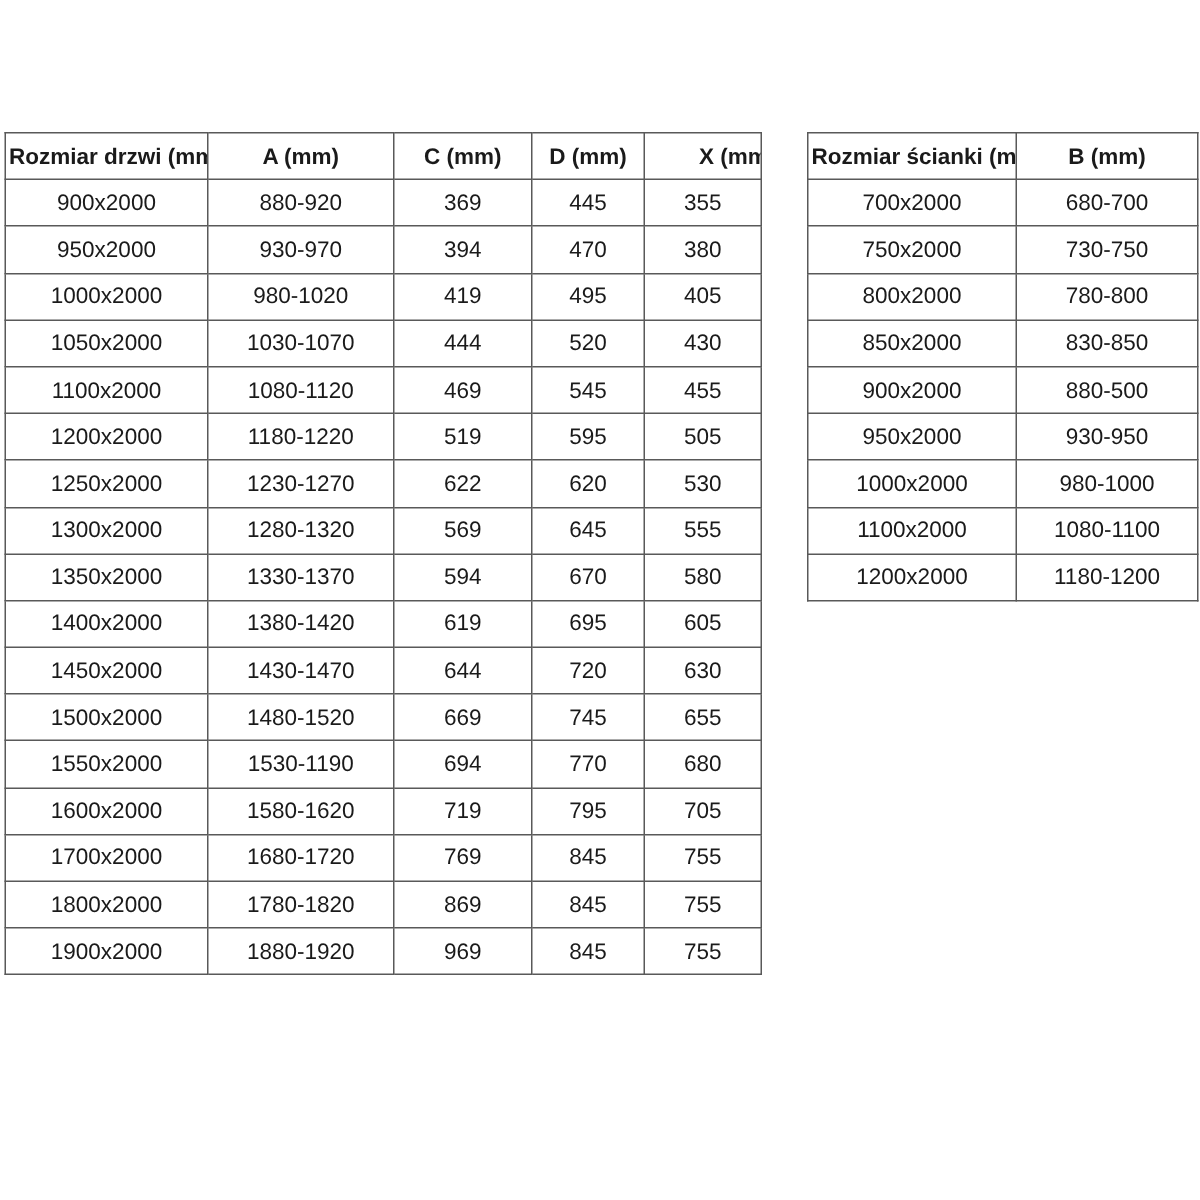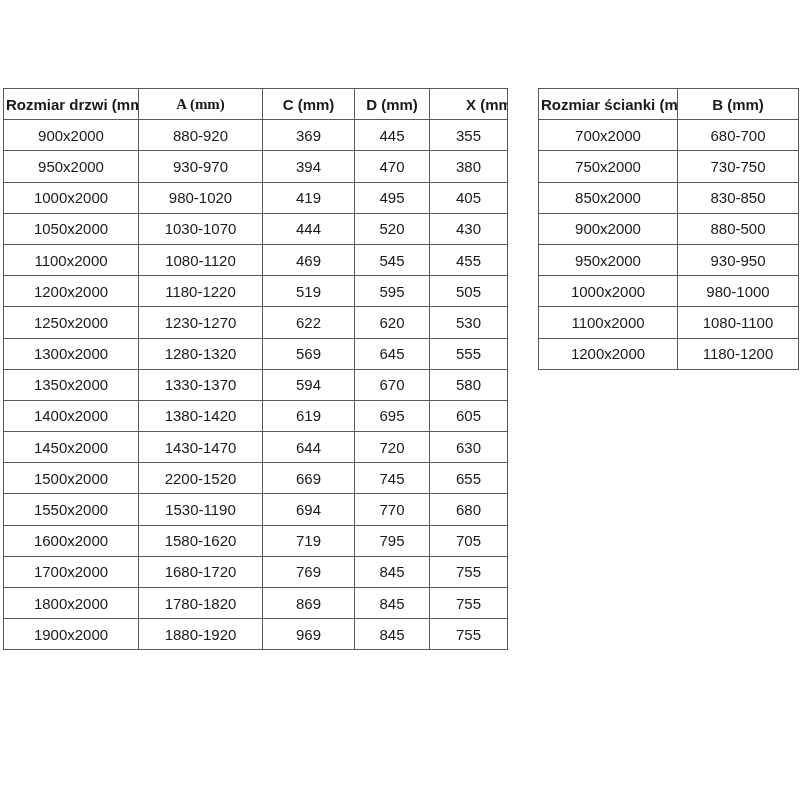--- a/index.html
+++ b/index.html
@@ -45,21 +45,21 @@
   table.spec-table tr {
     height: 31.2px;
   }
   
   table.left-table {
     left: 3px;
     top: 88px;
     width: 474px;
   }
   table.left-table th:nth-child(1) { width: 135px; }
-  table.left-table th:nth-child(2) { width: 124px; font-family: Liberation Serif, serif; }
+  table.left-table th:nth-child(2) { width: 124px; }
   table.left-table th:nth-child(3) { width: 92px; }
   table.left-table th:nth-child(4) { width: 75px; }
   table.left-table th:nth-child(5) { width: 78px; padding-left: 36px; }
   
   table.right-table {
     left: 538px;
     top: 88px;
     width: 260px;
   }
   table.right-table th:nth-child(1) { width: 139px; }
@@ -152,21 +152,21 @@
         </tr>
         <tr>
           <td>1450x2000</td>
           <td>1430-1470</td>
           <td>644</td>
           <td>720</td>
           <td>630</td>
         </tr>
         <tr>
           <td>1500x2000</td>
-          <td>2200-1520</td>
+          <td>1480-1520</td>
           <td>669</td>
           <td>745</td>
           <td>655</td>
         </tr>
         <tr>
           <td>1550x2000</td>
           <td>1530-1190</td>
           <td>694</td>
           <td>770</td>
           <td>680</td>
@@ -211,20 +211,24 @@
       <tbody>
         <tr>
           <td>700x2000</td>
           <td>680-700</td>
         </tr>
         <tr>
           <td>750x2000</td>
           <td>730-750</td>
         </tr>
         <tr>
+          <td>800x2000</td>
+          <td>780-800</td>
+        </tr>
+        <tr>
           <td>850x2000</td>
           <td>830-850</td>
         </tr>
         <tr>
           <td>900x2000</td>
           <td>880-500</td>
         </tr>
         <tr>
           <td>950x2000</td>
           <td>930-950</td>

